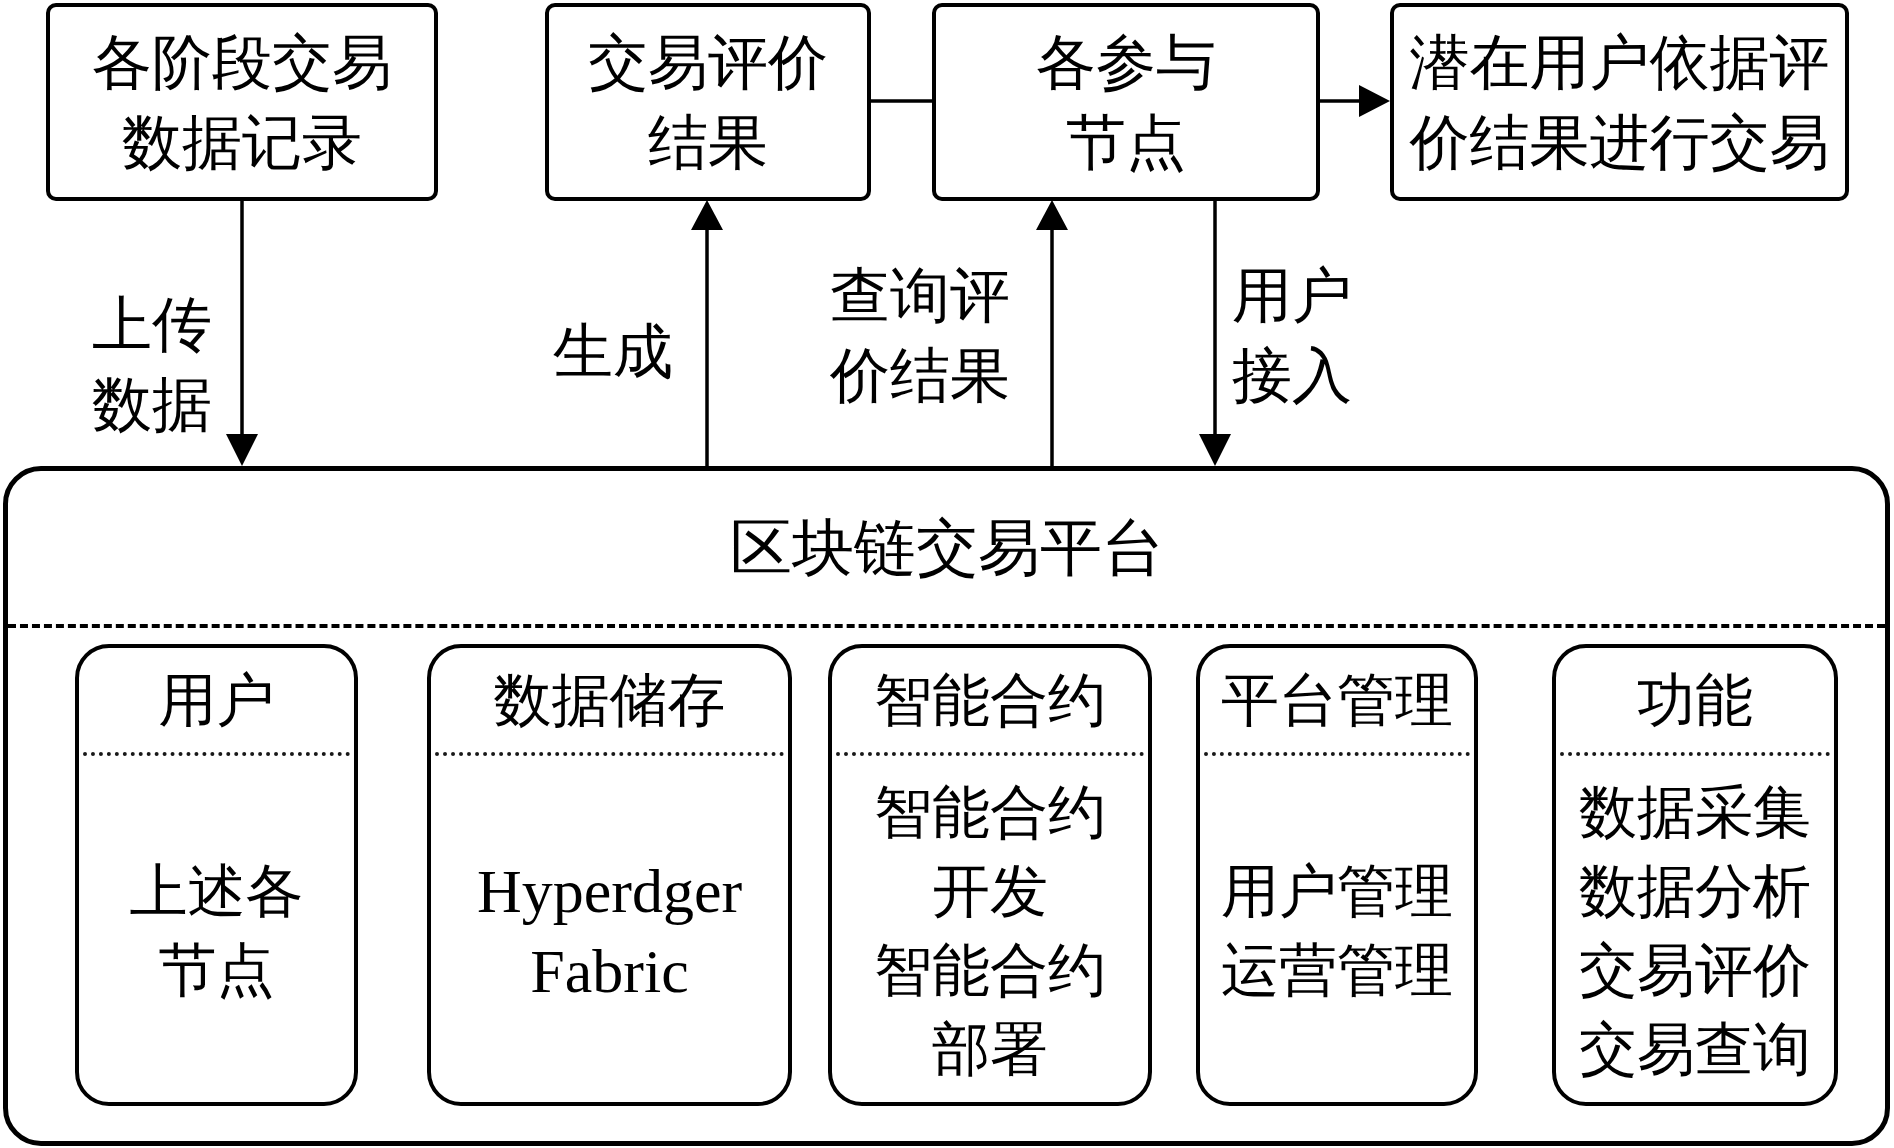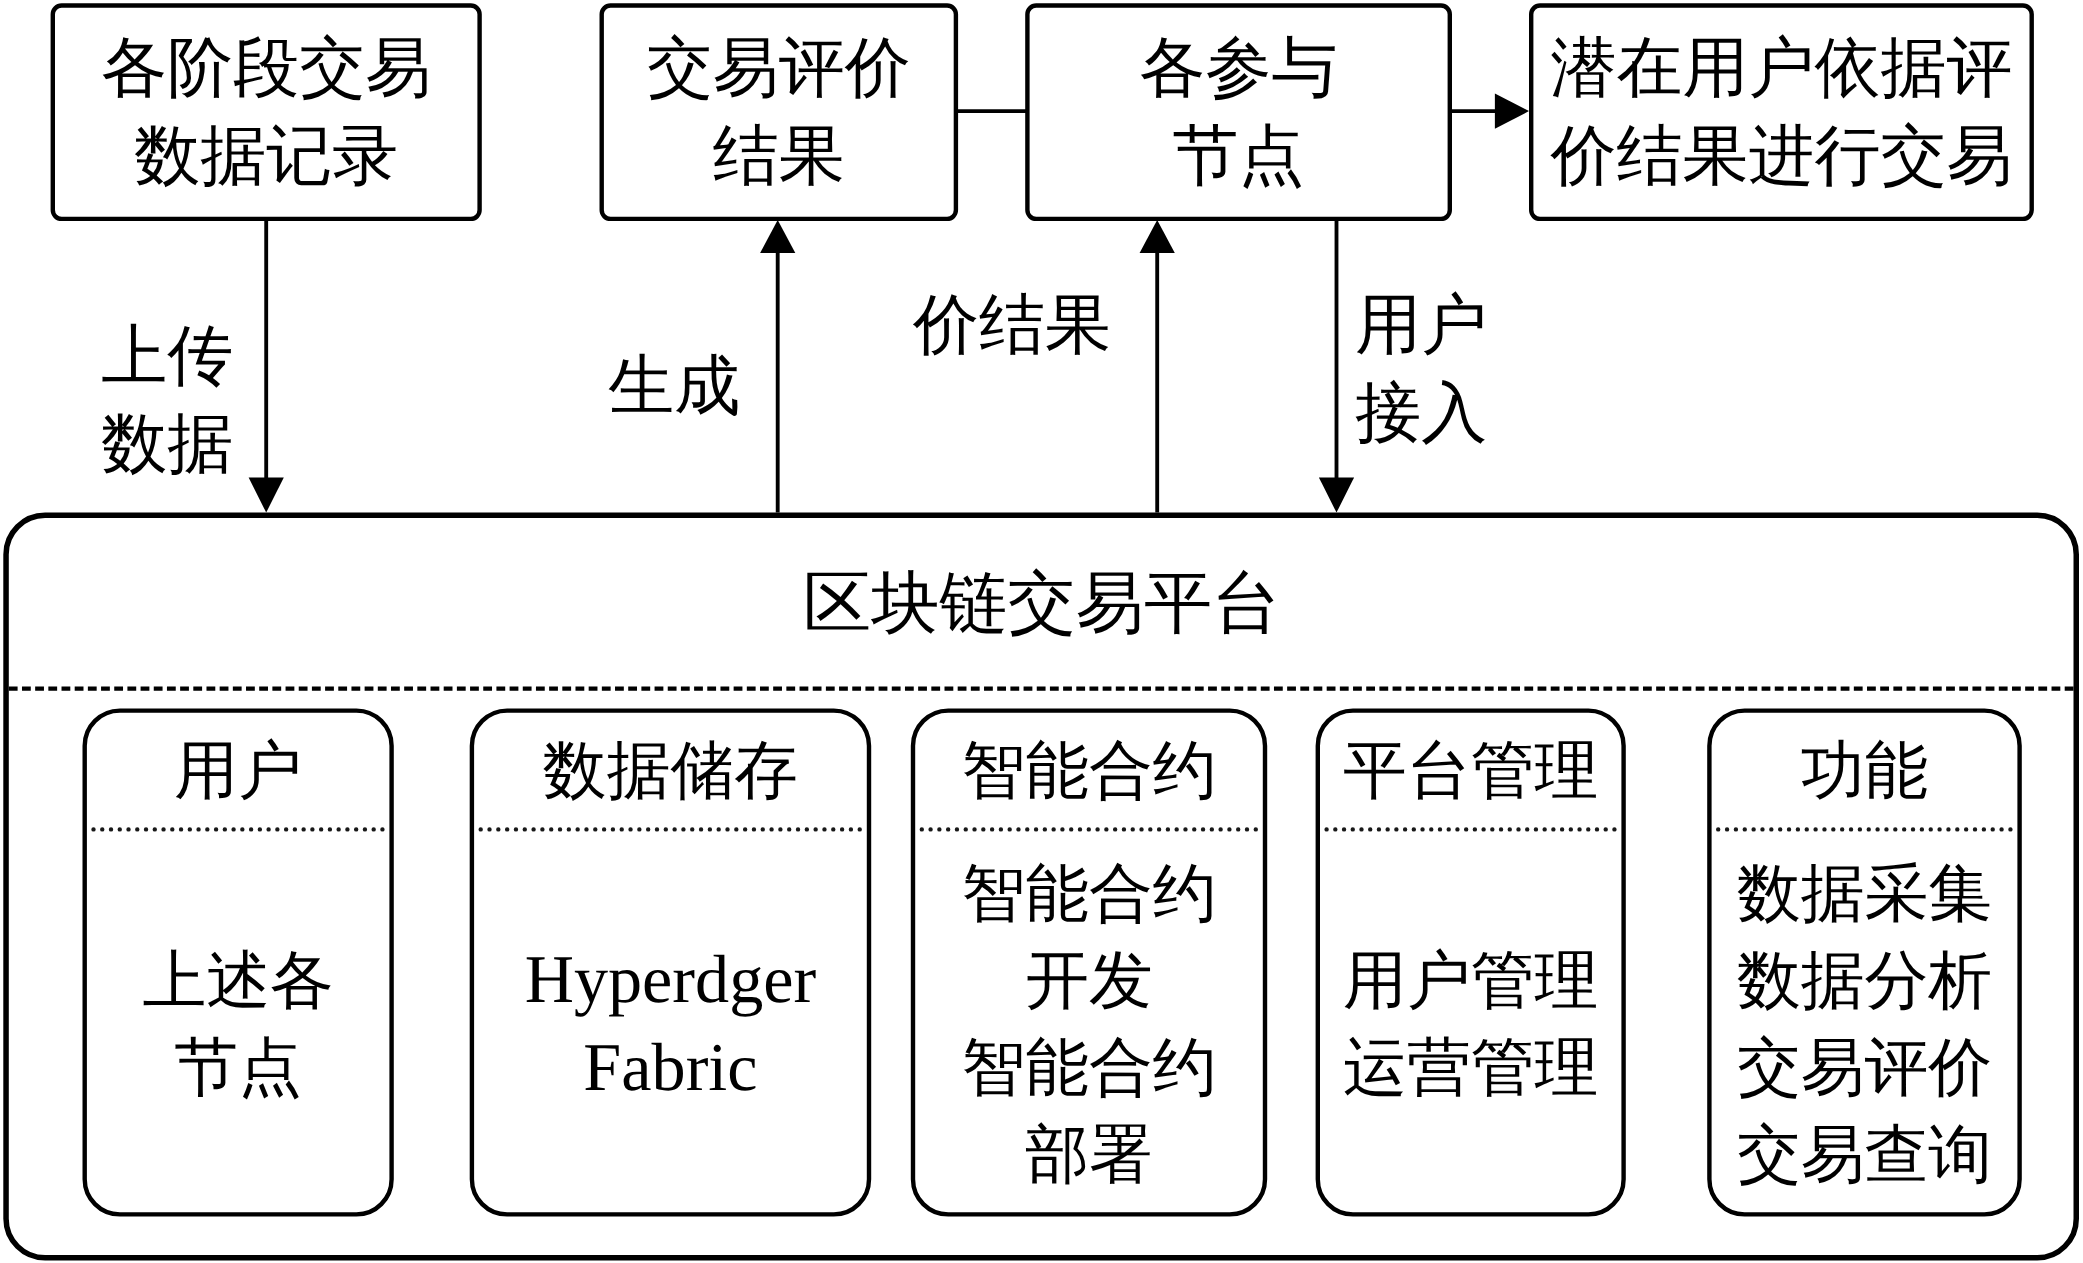--- a/index.html
+++ b/index.html
@@ -67,20 +67,21 @@
 </div>
 
 <div class="label" style="left:92px;top:255px;margin-top:29px;">
   <span class="line">上传</span>
   <span class="line">数据</span>
 </div>
 <div class="label" style="left:553px;top:295px;margin-top:16px;">
   <span class="line">生成</span>
 </div>
 <div class="label" style="left:830px;top:255px;">
+  <span class="line">查询评</span>
   <span class="line">价结果</span>
 </div>
 <div class="label" style="left:1232px;top:255px;">
   <span class="line">用户</span>
   <span class="line">接入</span>
 </div>
 
 <div class="platform"></div>
 <div class="platform-title">区块链交易平台</div>
 <div class="dash"></div>

